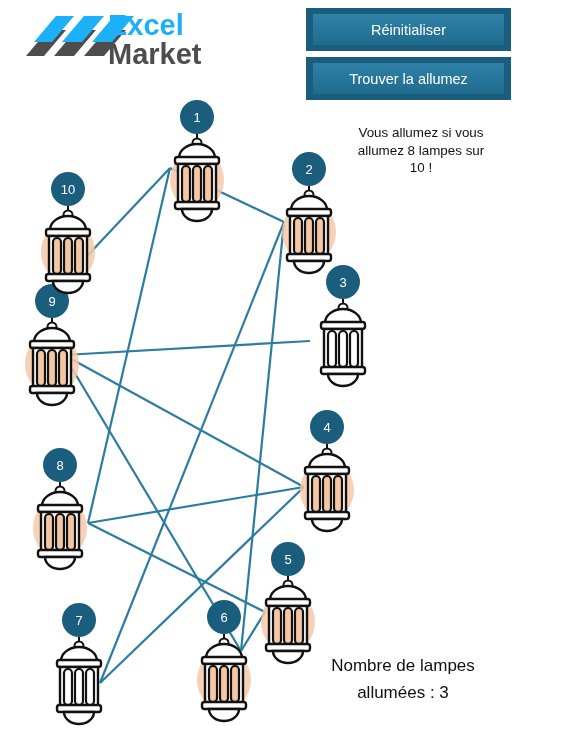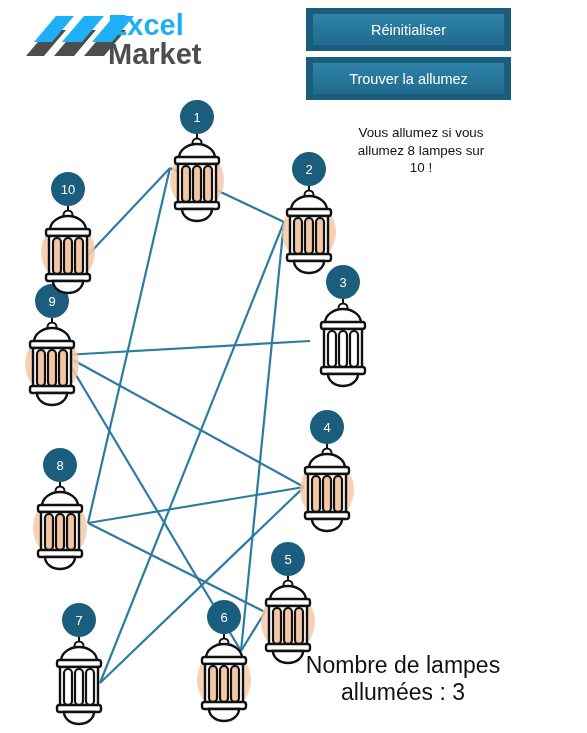--- a/index.html
+++ b/index.html
@@ -29,21 +29,21 @@
   #btn-reset{left:306px;top:8px;}
   #btn-solve{left:306px;top:57px;}
 
   
   #win-text{
     position:absolute;left:337px;top:124px;width:168px;
     text-align:center;font-size:13.4px;color:#111;line-height:17.5px;
   }
   #count-text{
     position:absolute;left:283px;top:652px;width:240px;
-    text-align:center;font-size:23px;color:#111;line-height:27px;
+    text-align:center;font-size:17px;color:#111;line-height:27px;
   }
 
   
   #edges{position:absolute;left:0;top:0;width:587px;height:733px;}
 
   
   .lamp{position:absolute;width:64px;height:132px;cursor:pointer;}
   .lamp svg{display:block;overflow:visible;}
   .badge-txt{
     font-family:"Liberation Sans", sans-serif;

